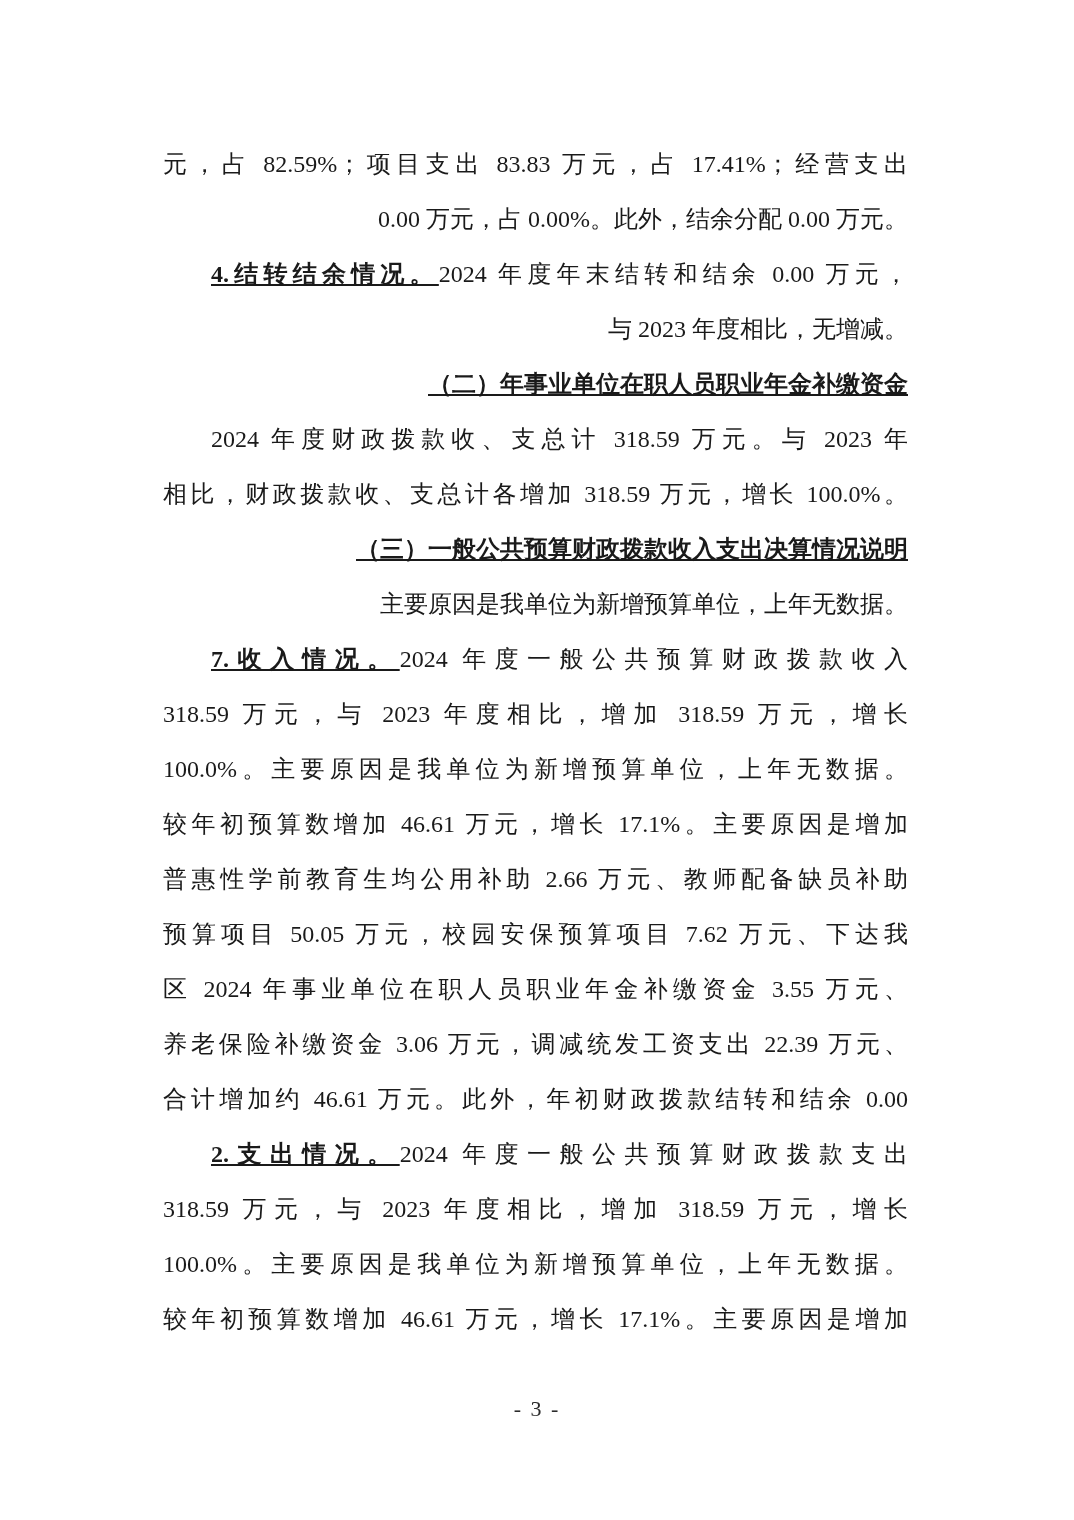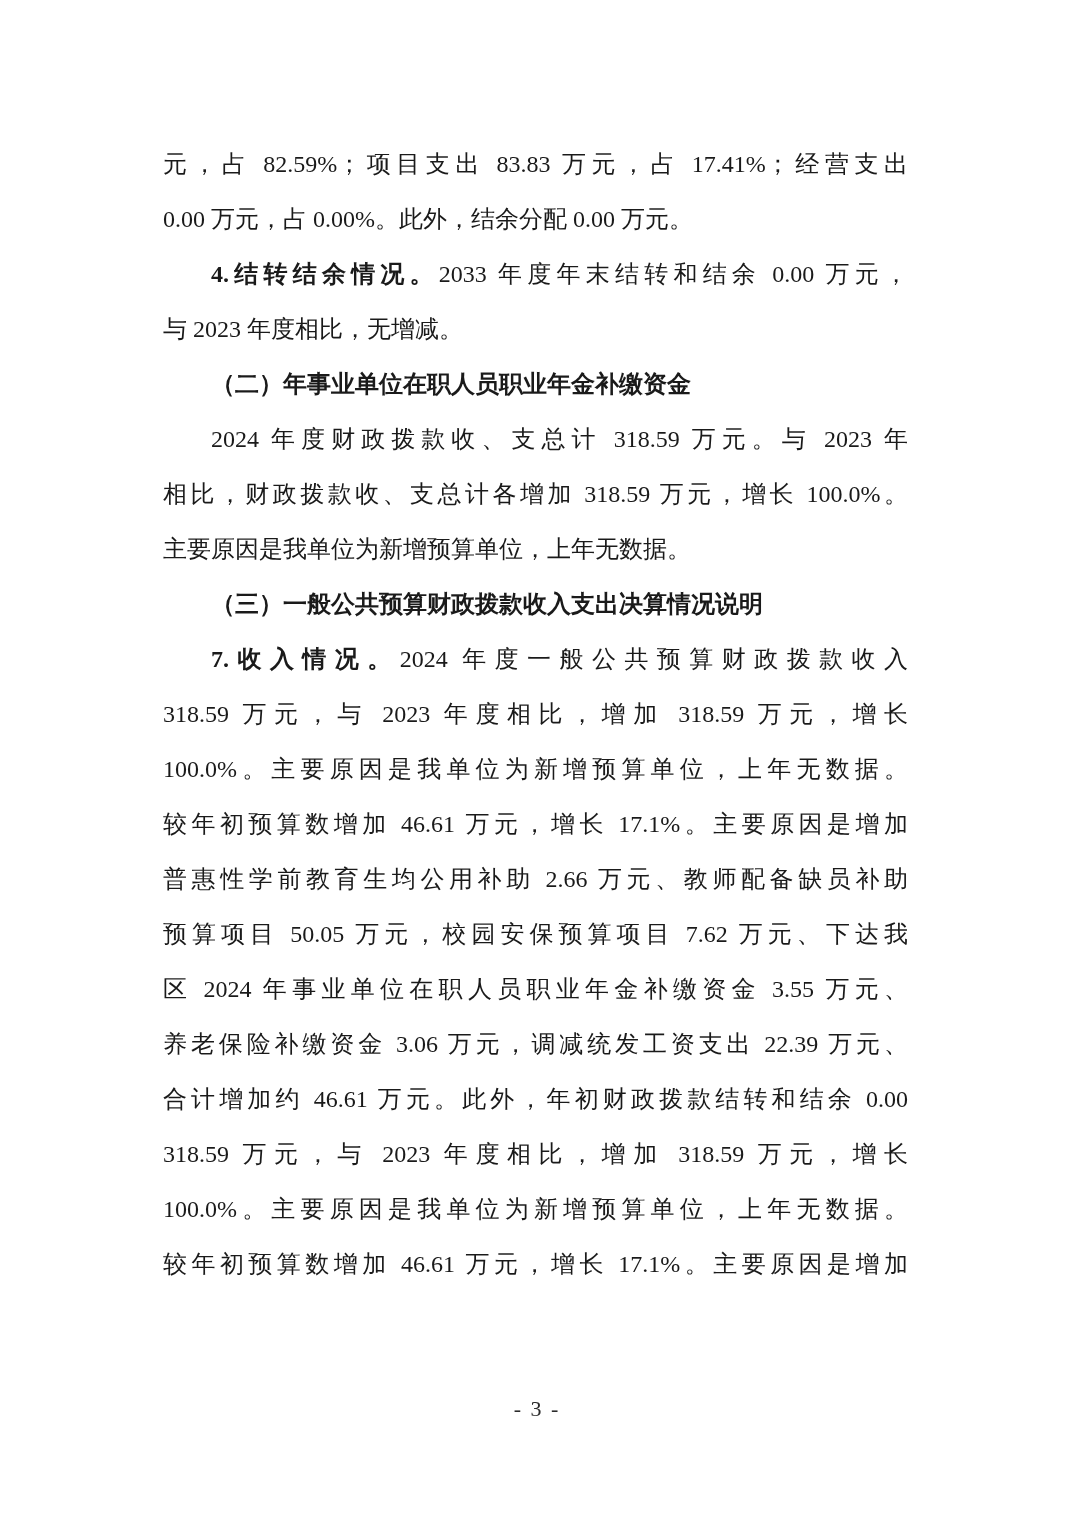--- a/index.html
+++ b/index.html
@@ -20,33 +20,34 @@
     position: absolute;
     left: 163px;
     top: 137px;
     width: 745px;
     font-size: 24px;
     line-height: 55px;
   }
   .line {
     height: 55px;
     white-space: nowrap;
-    text-align: left;
+    text-align: right;
   }
   
   .j {
     white-space: normal;
     text-align: justify;
     text-align-last: justify;
   }
   .ind {
     text-indent: 2em;
   }
   .b {
     font-weight: bold;
+    text-decoration: underline;
   }
   .footer {
     position: absolute;
     left: 0;
     top: 1396px;
     width: 100%;
     text-align: center;
     font-size: 22px;
     color: #2b2b2b;
     letter-spacing: 2px;
@@ -55,53 +56,54 @@
 </head>
 <body>
 
 <div class="page">
   <div class="doc-body">
 
     <div class="line j"><span class="b"></span><span>元，占 82.59%；项目支出 83.83 万元，占 17.41%；经营支出</span></div>
 
     <div class="line"><span class="b"></span><span>0.00 万元，占 0.00%。此外，结余分配 0.00 万元。</span></div>
 
-    <div class="line j ind"><span class="b">4.结转结余情况。</span><span>2033 年度年末结转和结余 0.00 万元，</span></div>
+    <div class="line j ind"><span class="b">4.结转结余情况。</span><span>2024 年度年末结转和结余 0.00 万元，</span></div>
 
     <div class="line"><span class="b"></span><span>与 2023 年度相比，无增减。</span></div>
 
     <div class="line ind"><span class="b">（二）年事业单位在职人员职业年金补缴资金</span><span></span></div>
 
     <div class="line j ind"><span class="b"></span><span>2024 年度财政拨款收、支总计 318.59 万元。与 2023 年</span></div>
 
     <div class="line j"><span class="b"></span><span>相比，财政拨款收、支总计各增加 318.59 万元，增长 100.0%。</span></div>
 
+    <div class="line ind"><span class="b">（三）一般公共预算财政拨款收入支出决算情况说明</span><span></span></div>
+
     <div class="line"><span class="b"></span><span>主要原因是我单位为新增预算单位，上年无数据。</span></div>
-
-    <div class="line ind"><span class="b">（三）一般公共预算财政拨款收入支出决算情况说明</span><span></span></div>
 
     <div class="line j ind"><span class="b">7.收入情况。</span><span>2024 年度一般公共预算财政拨款收入</span></div>
 
     <div class="line j"><span class="b"></span><span>318.59 万元，与 2023 年度相比，增加 318.59 万元，增长</span></div>
 
     <div class="line j"><span class="b"></span><span>100.0%。主要原因是我单位为新增预算单位，上年无数据。</span></div>
 
     <div class="line j"><span class="b"></span><span>较年初预算数增加 46.61 万元，增长 17.1%。主要原因是增加</span></div>
 
     <div class="line j"><span class="b"></span><span>普惠性学前教育生均公用补助 2.66 万元、教师配备缺员补助</span></div>
 
     <div class="line j"><span class="b"></span><span>预算项目 50.05 万元，校园安保预算项目 7.62 万元、下达我</span></div>
 
     <div class="line j"><span class="b"></span><span>区 2024 年事业单位在职人员职业年金补缴资金 3.55 万元、</span></div>
 
     <div class="line j"><span class="b"></span><span>养老保险补缴资金 3.06 万元，调减统发工资支出 22.39 万元、</span></div>
 
     <div class="line j"><span class="b"></span><span>合计增加约 46.61 万元。此外，年初财政拨款结转和结余 0.00</span></div>
 
 
+    <div class="line j ind"><span class="b">2.支出情况。</span><span>2024 年度一般公共预算财政拨款支出</span></div>
 
     <div class="line j"><span class="b"></span><span>318.59 万元，与 2023 年度相比，增加 318.59 万元，增长</span></div>
 
     <div class="line j"><span class="b"></span><span>100.0%。主要原因是我单位为新增预算单位，上年无数据。</span></div>
 
     <div class="line j"><span class="b"></span><span>较年初预算数增加 46.61 万元，增长 17.1%。主要原因是增加</span></div>
 
   </div>
 
   <div class="footer">

